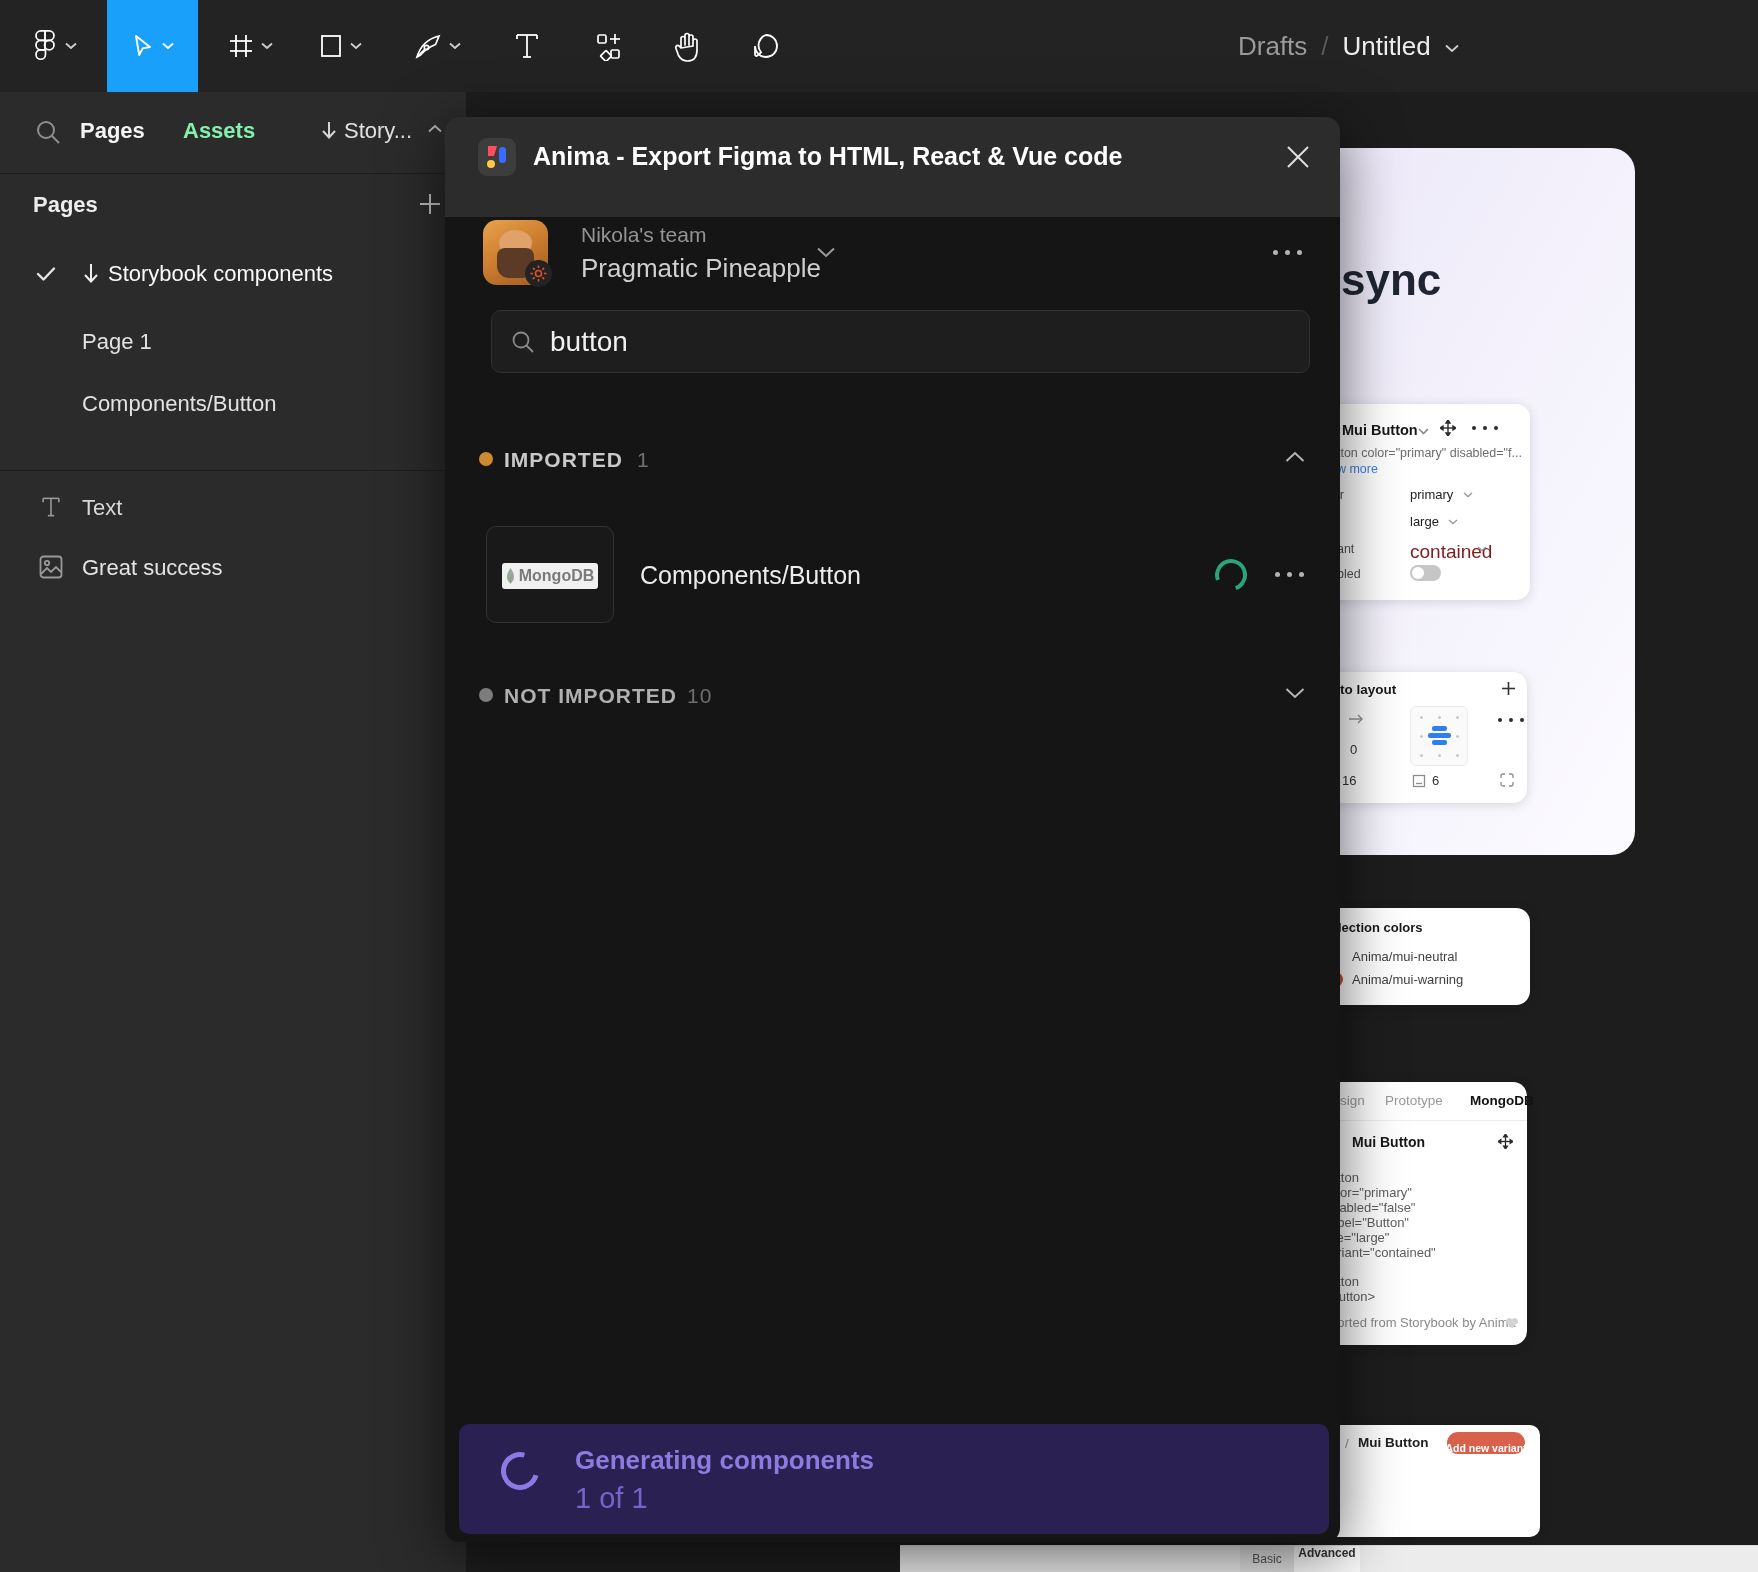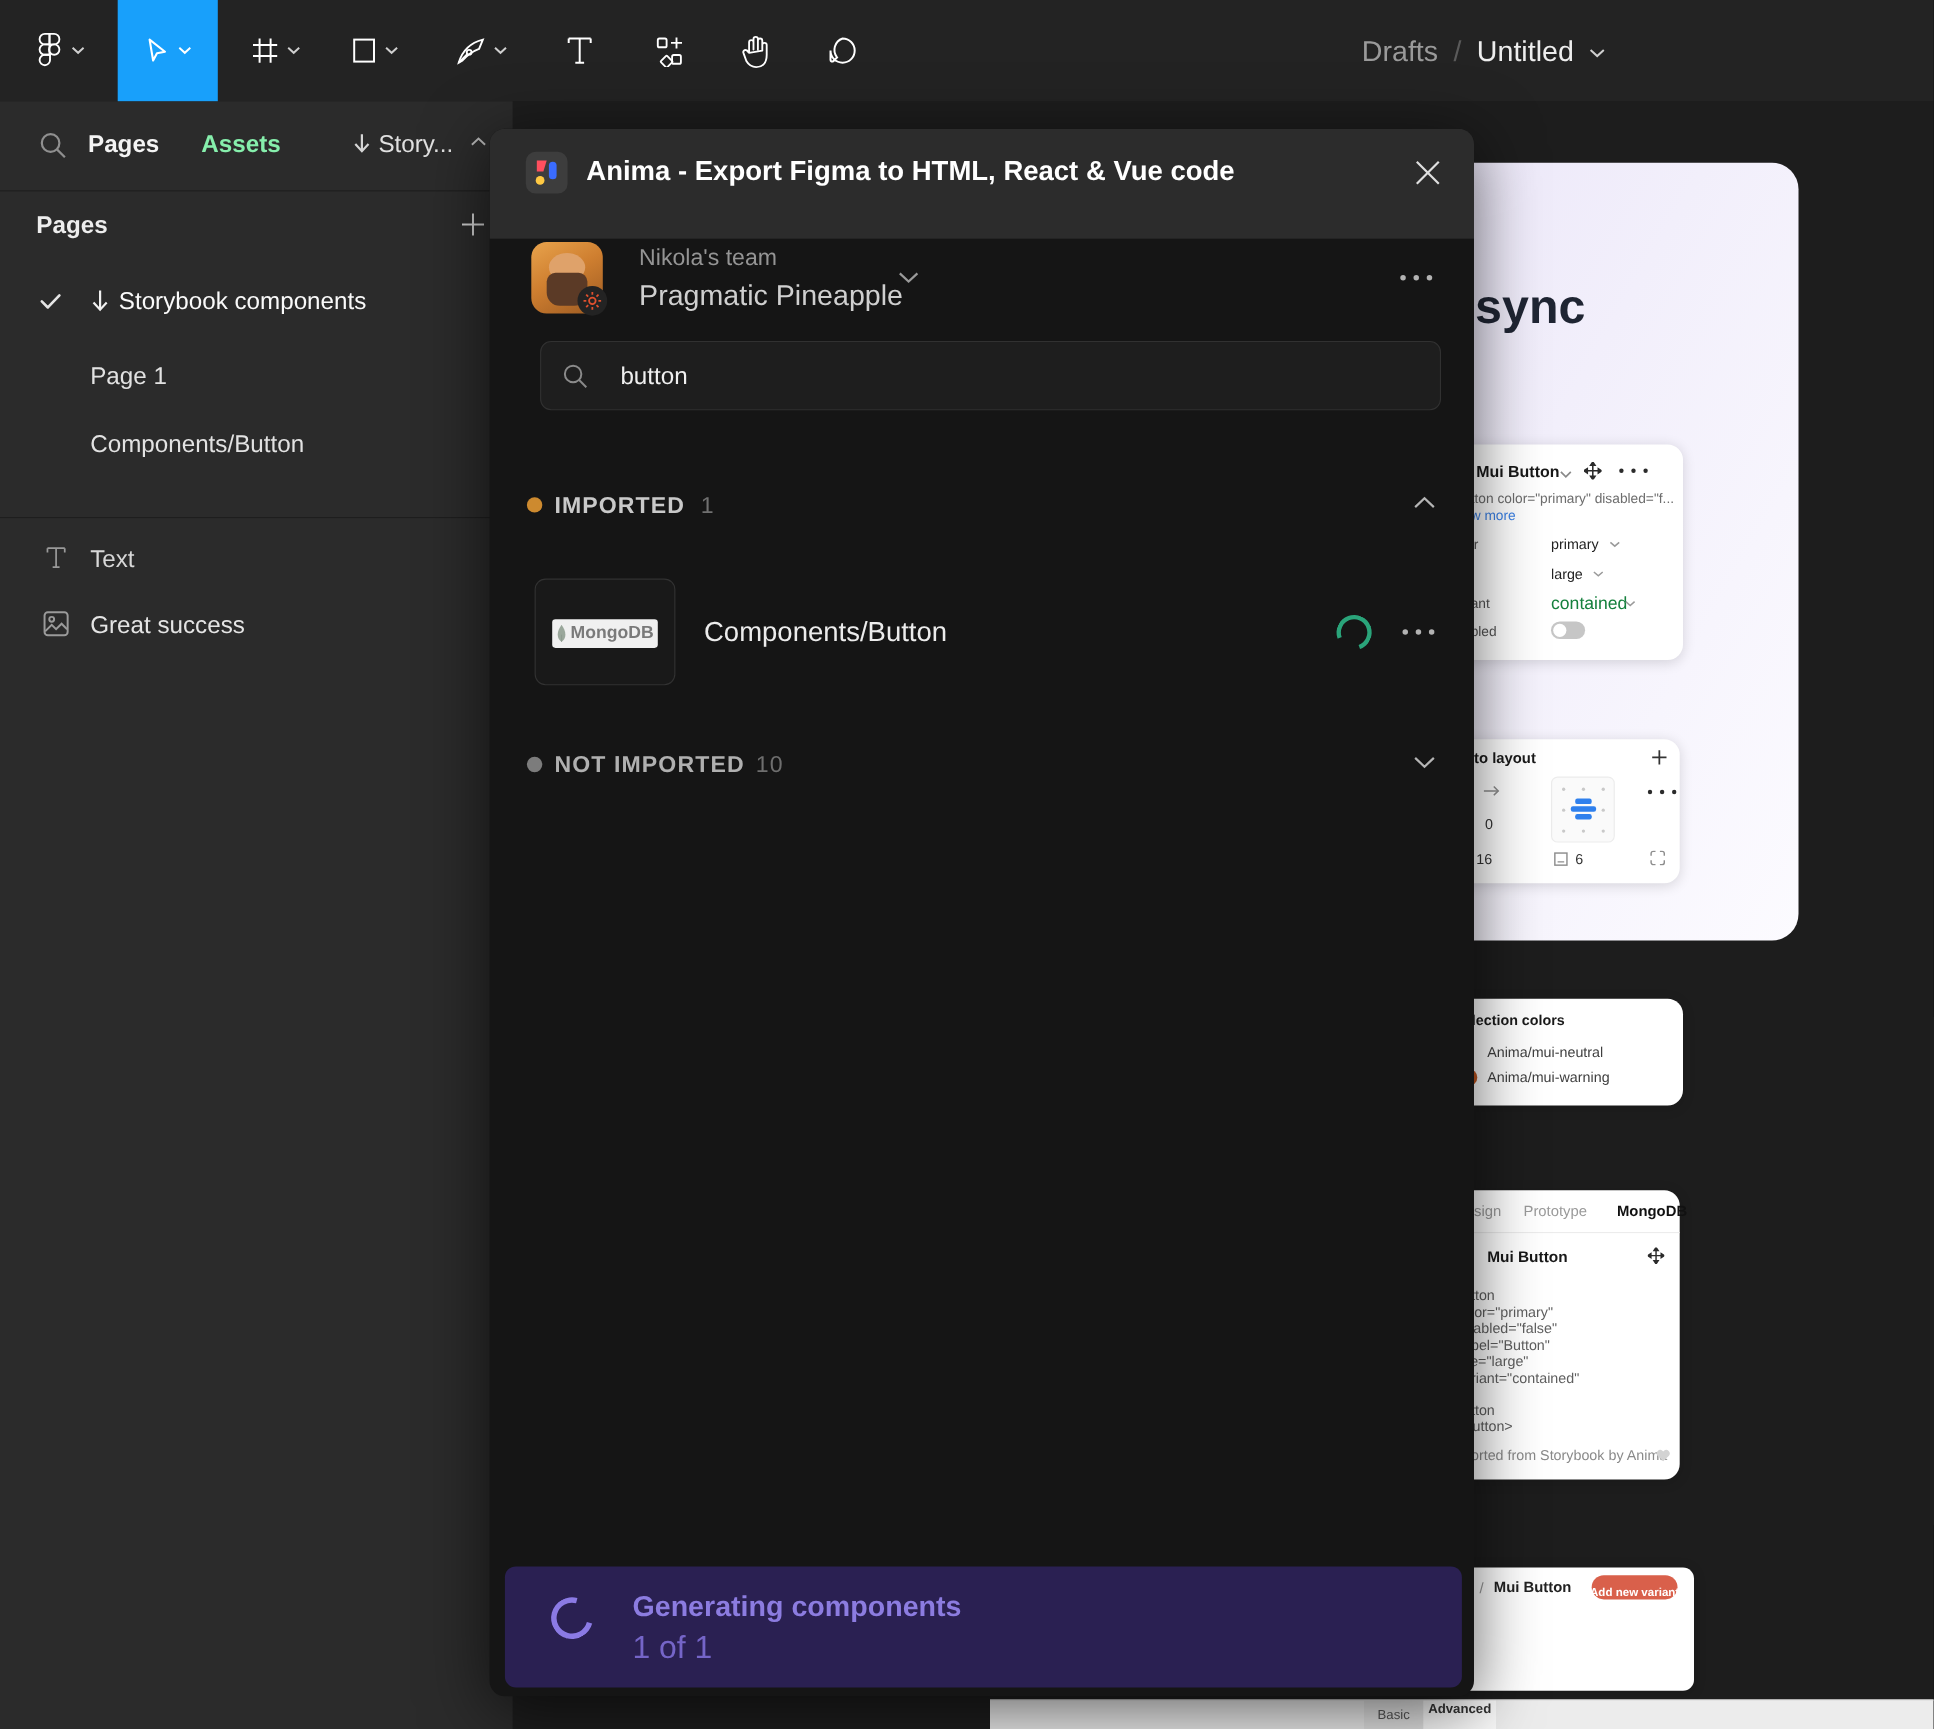--- a/index.html
+++ b/index.html
@@ -19,22 +19,22 @@
   .sidebar{position:absolute;left:0;top:92px;width:466px;height:1480px;background:#2b2b2b;z-index:40;}
   .divider{position:absolute;left:0;width:466px;height:1px;background:#1e1e1e;}
   .side-label{position:absolute;font-size:22px;color:#e4e4e4;white-space:nowrap;}
 
   
   .modal{position:absolute;left:445px;top:117px;width:895px;height:1425px;background:#151515;
          border-radius:14px;box-shadow:0 12px 60px rgba(0,0,0,.6);z-index:60;overflow:hidden;}
   .modal-header{position:absolute;left:0;top:0;width:895px;height:100px;background:#2c2c2c;}
   .searchbox{position:absolute;left:46px;top:193px;width:819px;height:63px;background:#1e1e1e;
              border:1px solid #313131;border-radius:10px;}
-  .searchbox input{position:absolute;left:70px;top:0;width:700px;height:61px;background:transparent;border:none;
-                   outline:none;color:#f0f0f0;font-size:22px;font-family:"Liberation Sans",sans-serif;}
+  .searchbox input{position:absolute;left:56px;top:0;width:700px;height:61px;background:transparent;border:none;
+                   outline:none;color:#f0f0f0;font-size:28px;font-family:"Liberation Sans",sans-serif;}
   .sect-dot{position:absolute;width:14px;height:14px;border-radius:50%;}
   .sect-label{position:absolute;font-size:21px;font-weight:bold;letter-spacing:1px;}
   .dots{display:flex;gap:7px;}
   .dots i{width:5px;height:5px;border-radius:50%;background:#b3b3b3;}
   .spinner-teal{position:absolute;width:32px;height:32px;border-radius:50%;
                 border:4px solid #2aa47a;border-bottom-color:transparent;transform:rotate(25deg);}
   .progress{position:absolute;left:14px;top:1307px;width:870px;height:110px;background:#2a2052;border-radius:10px;}
   .spinner-purple{position:absolute;left:42px;top:28px;width:38px;height:38px;border-radius:50%;
                   border:5px solid #8b7ae4;border-right-color:transparent;transform:rotate(-30deg);}
 
@@ -81,21 +81,21 @@
     <div class="cardtxt" style="left:150px;top:83px;font-size:13px;color:#222;">primary</div>
     <svg class="abs" style="left:203px;top:88px;" width="10" height="6" viewBox="0 0 10 6">
         <polyline points="1,1 5,4.5 9,1" fill="none" stroke="#9a9a9a" stroke-width="1.4"></polyline>
       </svg>
     <div class="cardtxt" style="left:70px;top:111px;font-size:12.5px;color:#555;">e</div>
     <div class="cardtxt" style="left:150px;top:110px;font-size:13px;color:#222;">large</div>
     <svg class="abs" style="left:188px;top:115px;" width="10" height="6" viewBox="0 0 10 6">
         <polyline points="1,1 5,4.5 9,1" fill="none" stroke="#9a9a9a" stroke-width="1.4"></polyline>
       </svg>
     <div class="cardtxt" style="left:70px;top:138px;font-size:12.5px;color:#555;">riant</div>
-    <div class="cardtxt" style="left:150px;top:137px;font-size:16px;color:#15803d;">contained</div>
+    <div class="cardtxt" style="left:150px;top:137px;font-size:19px;color:#7f1d1d;">contained</div>
     <svg class="abs" style="left:217px;top:142px;" width="10" height="6" viewBox="0 0 10 6">
         <polyline points="1,1 5,4.5 9,1" fill="none" stroke="#9a9a9a" stroke-width="1.4"></polyline>
       </svg>
     <div class="cardtxt" style="left:70px;top:163px;font-size:12.5px;color:#555;">abled</div>
     <div class="abs" style="left:150px;top:161px;width:31px;height:16px;border-radius:9px;background:#c6c6c6;">
       <div class="abs" style="left:2px;top:2px;width:12px;height:12px;border-radius:50%;background:#fff;"></div>
     </div>
   </div>
 
   <div class="card" style="left:1260px;top:672px;width:267px;height:131px;">

